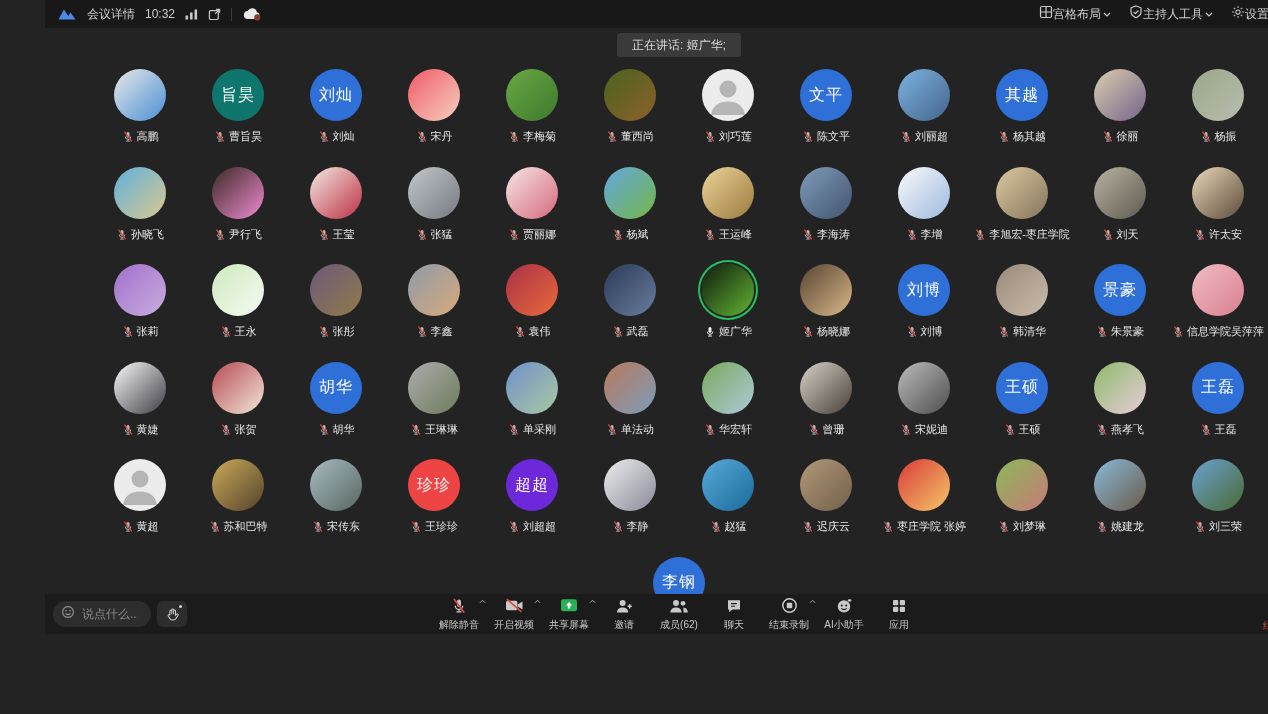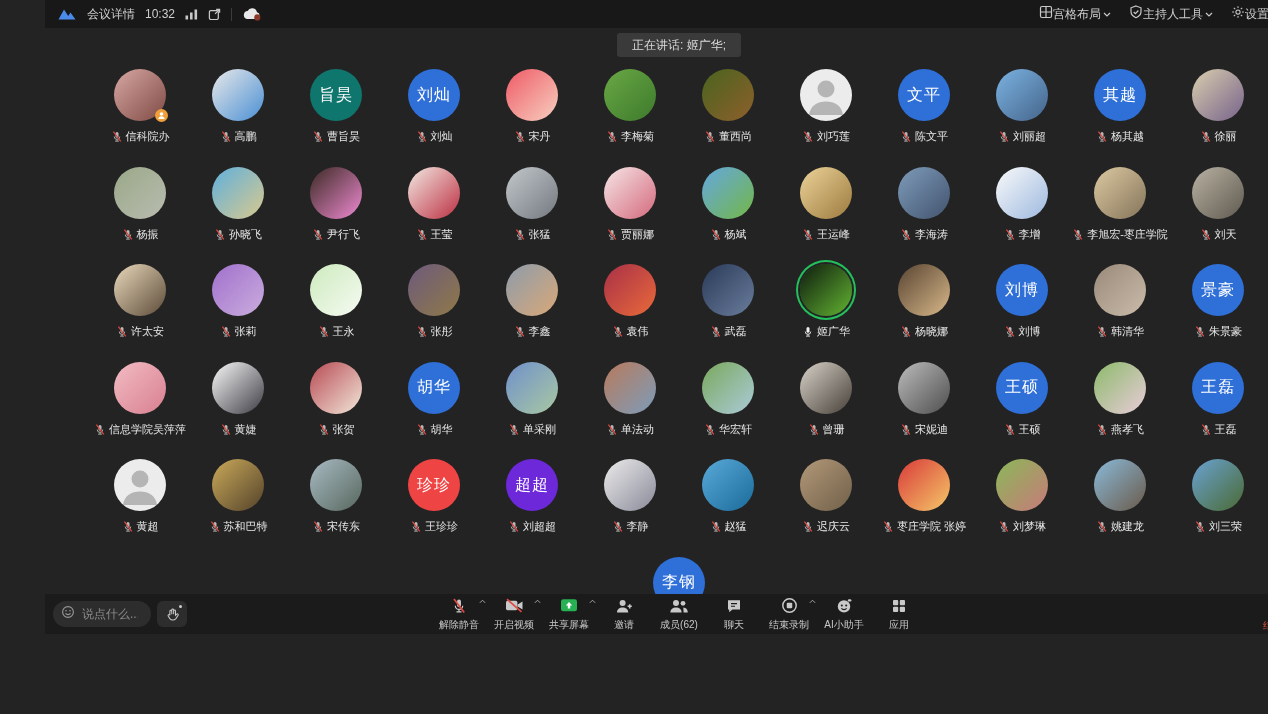--- a/index.html
+++ b/index.html
@@ -134,42 +134,20 @@
           </svg>
       </span>
     </div>
   </div>
 
   <div class="banner">正在讲话: 姬广华;</div>
 
   <div class="grid" id="grid">
       <div class="tile">
         <div class="avatar-wrap">
-          <div class="avatar" style="background: linear-gradient(135deg, rgb(217, 168, 164), rgb(126, 74, 68));"></div>
-          <div class="badge">
-            <svg width="9" height="9" viewBox="0 0 10 10">
-              <circle cx="5" cy="3.4" r="2" fill="#fff"></circle>
-              <path d="M1.4 9c.3-2.3 1.9-3.3 3.6-3.3S8.3 6.7 8.6 9z" fill="#fff"></path>
-            </svg>
-          </div>
-        </div>
-        <div class="nm">
-          <span class="mic">
-            <svg width="12" height="13" viewBox="0 0 16 17">
-              <rect x="6" y="2.5" width="4" height="7.5" rx="2" fill="#b9b9b9"></rect>
-              <path d="M4.3 8.6a3.7 3.7 0 0 0 7.4 0" stroke="#b9b9b9" fill="none" stroke-width="1.2"></path>
-              <path d="M8 12.3v2.2M5.5 14.7h5" stroke="#b9b9b9" stroke-width="1.2"></path>
-              <path d="M3.2 2 13 15" stroke="#e04a42" stroke-width="1.6"></path>
-            </svg>
-          </span>
-          <span class="lbl">信科院办</span>
-        </div>
-      </div>
-      <div class="tile">
-        <div class="avatar-wrap">
           <div class="avatar" style="background: linear-gradient(135deg, rgb(233, 233, 233), rgb(74, 143, 212));"></div>
         </div>
         <div class="nm">
           <span class="mic">
             <svg width="12" height="13" viewBox="0 0 16 17">
               <rect x="6" y="2.5" width="4" height="7.5" rx="2" fill="#b9b9b9"></rect>
               <path d="M4.3 8.6a3.7 3.7 0 0 0 7.4 0" stroke="#b9b9b9" fill="none" stroke-width="1.2"></path>
               <path d="M8 12.3v2.2M5.5 14.7h5" stroke="#b9b9b9" stroke-width="1.2"></path>
               <path d="M3.2 2 13 15" stroke="#e04a42" stroke-width="1.6"></path>
             </svg>
@@ -781,20 +759,36 @@
         <div class="nm">
           <span class="mic">
             <svg width="12" height="13" viewBox="0 0 16 17">
               <rect x="6" y="2.5" width="4" height="7.5" rx="2" fill="#b9b9b9"></rect>
               <path d="M4.3 8.6a3.7 3.7 0 0 0 7.4 0" stroke="#b9b9b9" fill="none" stroke-width="1.2"></path>
               <path d="M8 12.3v2.2M5.5 14.7h5" stroke="#b9b9b9" stroke-width="1.2"></path>
               <path d="M3.2 2 13 15" stroke="#e04a42" stroke-width="1.6"></path>
             </svg>
           </span>
           <span class="lbl">胡华</span>
+        </div>
+      </div>
+      <div class="tile">
+        <div class="avatar-wrap">
+          <div class="avatar" style="background: linear-gradient(135deg, rgb(173, 173, 173), rgb(109, 122, 90));"></div>
+        </div>
+        <div class="nm">
+          <span class="mic">
+            <svg width="12" height="13" viewBox="0 0 16 17">
+              <rect x="6" y="2.5" width="4" height="7.5" rx="2" fill="#b9b9b9"></rect>
+              <path d="M4.3 8.6a3.7 3.7 0 0 0 7.4 0" stroke="#b9b9b9" fill="none" stroke-width="1.2"></path>
+              <path d="M8 12.3v2.2M5.5 14.7h5" stroke="#b9b9b9" stroke-width="1.2"></path>
+              <path d="M3.2 2 13 15" stroke="#e04a42" stroke-width="1.6"></path>
+            </svg>
+          </span>
+          <span class="lbl">王琳琳</span>
         </div>
       </div>
       <div class="tile">
         <div class="avatar-wrap">
           <div class="avatar" style="background: linear-gradient(135deg, rgb(112, 144, 204), rgb(169, 201, 162));"></div>
         </div>
         <div class="nm">
           <span class="mic">
             <svg width="12" height="13" viewBox="0 0 16 17">
               <rect x="6" y="2.5" width="4" height="7.5" rx="2" fill="#b9b9b9"></rect>

